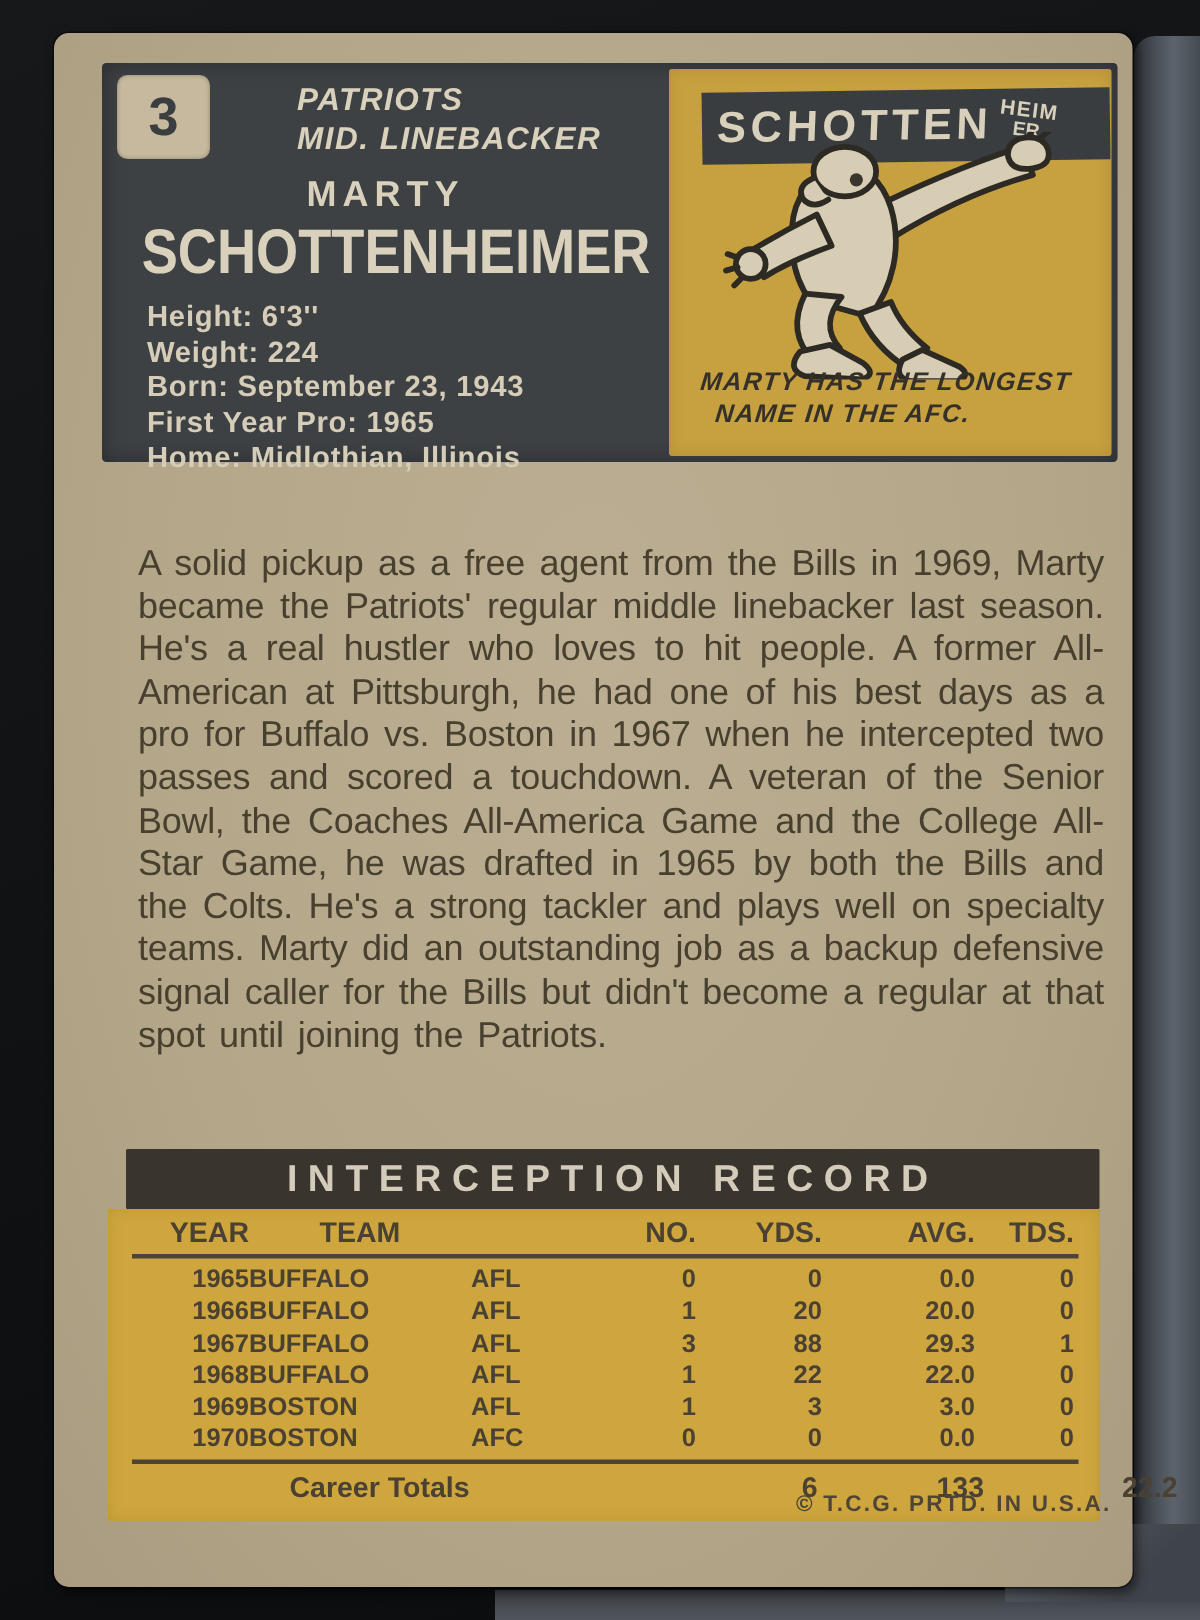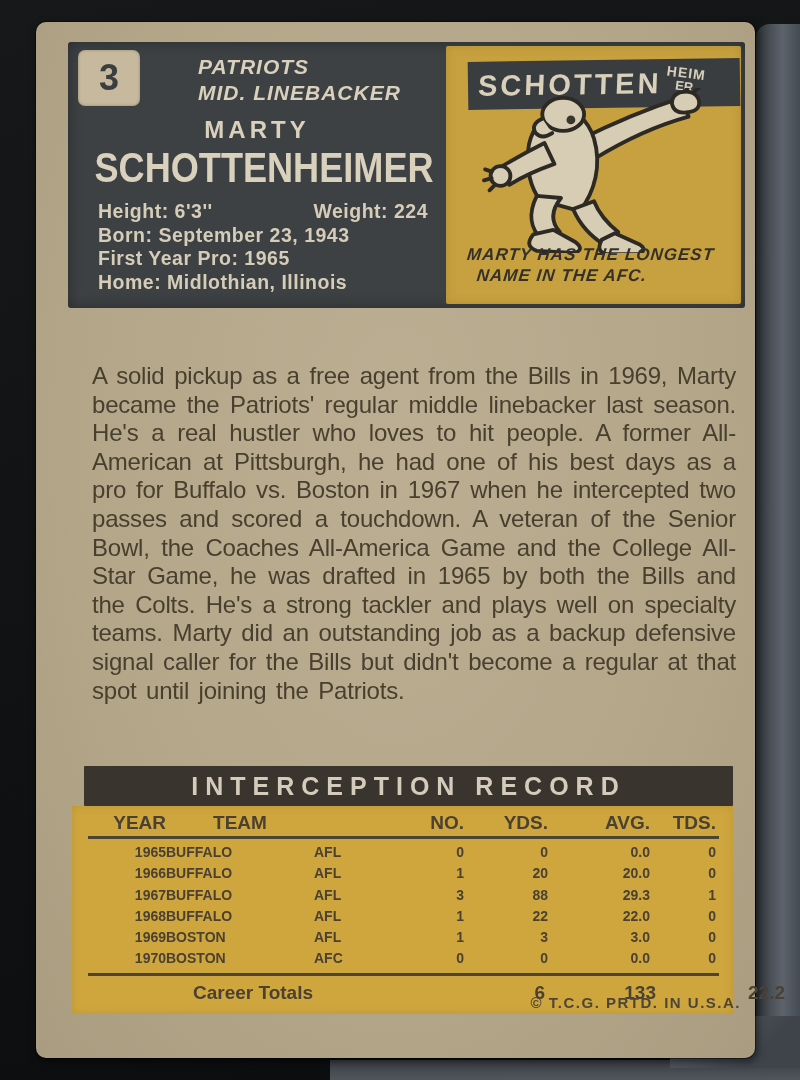--- a/index.html
+++ b/index.html
@@ -35,21 +35,21 @@
   .card-number{font-size:36px;font-weight:700;color:#3b3e41;}
   .pos-team{margin-left:58px;margin-top:4px;color:#d9d1bc;
     font-style:italic;font-weight:700;font-size:21px;line-height:26px;letter-spacing:1px;}
   .first-name{margin-top:10px;text-align:center;color:#d9d1bc;
     font-weight:700;font-size:24px;letter-spacing:4px;}
   .last-name{margin-top:0px;text-align:center;color:#d9d1bc;
     font-weight:700;font-size:42px;letter-spacing:0px;
     transform:scaleX(0.86);transform-origin:50% 50%;white-space:nowrap;}
   .stats{margin:8px 0 0 30px;color:#d6cdb8;font-weight:700;
     font-size:19.5px;line-height:23.5px;letter-spacing:.5px;width:330px;}
-  .stat-line1{display:flex;justify-content:space-between;padding-right:0px;}
+  .stat-line1{display:flex;justify-content:space-between;padding-right:0px;flex-direction:column;}
 
   
   .cartoon-box{position:relative;margin:4px 4px 4px 0;width:298px;height:258px;
     background:#c7a13f;border-radius:2px;overflow:hidden;
     box-shadow:inset 0 0 10px rgba(120,90,20,.25);}
   .name-banner{position:absolute;left:22px;top:14px;width:272px;height:48px;
     background:#3a3d40;display:flex;align-items:center;padding-left:10px;
     transform:rotate(-0.8deg);}
   .banner-main{color:#d8d0ba;font-weight:700;font-size:29px;letter-spacing:3px;
     transform:skewX(-3deg);}
@@ -69,21 +69,21 @@
     letter-spacing:-0.2px;word-spacing:3px;}
 
   
   .record{position:absolute;left:36px;top:744px;width:661px;}
   .record-header{height:40px;background:#39342d;display:flex;align-items:center;
     justify-content:center;color:#d3ccbb;font-weight:700;font-size:25px;
     letter-spacing:7px;border-radius:1px;margin-left:12px;}
   .record-table{background:#cfa63e;padding:5px 14px 8px 16px;
     box-shadow:inset 0 0 10px rgba(120,90,20,.2);}
   .rt-row{display:grid;grid-template-columns:78px 148px 88px 62px 84px 102px 66px;
-    color:#4a4132;font-weight:700;font-size:14px;line-height:21.3px;}
+    color:#4a4132;font-weight:700;font-size:17px;line-height:21.3px;}
   .rt-head{font-size:19px;line-height:24px;}
   .c-year{text-align:right;}
   .c-team{text-align:left;}
   .c-league{text-align:left;}
   .c-no,.c-yds,.c-avg,.c-tds{text-align:right;}
   .rt-rule{border-bottom:3px solid #4a4336;margin:1px 0 3px 0;}
   .rt-rule2{border-bottom:3px solid #4a4336;margin:3px 0 4px 0;}
   .totals .c-team{grid-column:2 / span 2;}
   .totals{font-size:19px;line-height:26px;gap:27px;}
 

